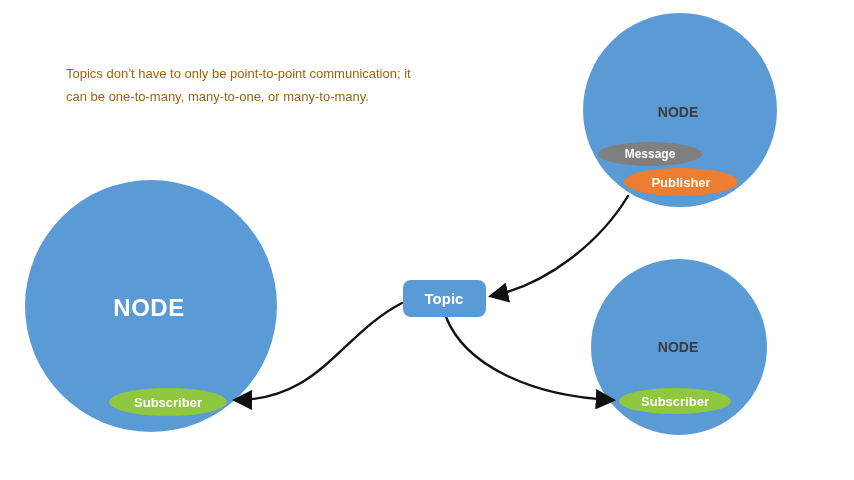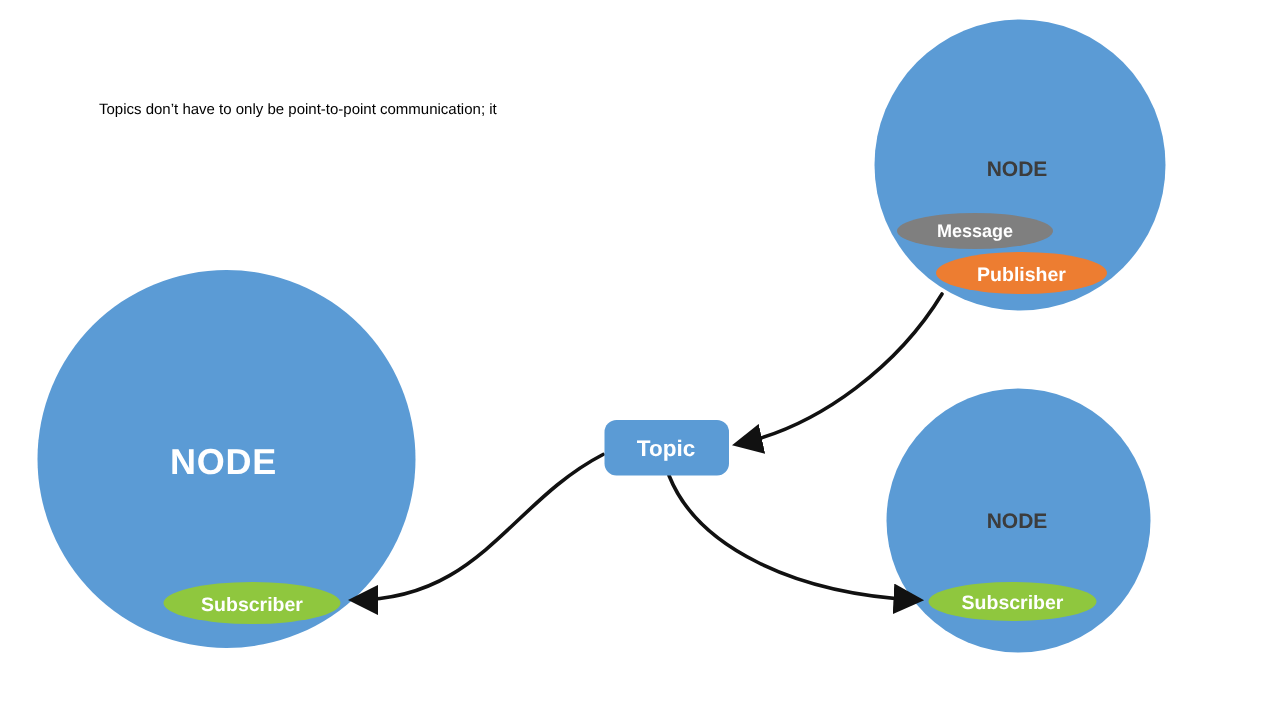--- a/index.html
+++ b/index.html
@@ -12,23 +12,23 @@
     position: relative;
     width: 854px;
     height: 480px;
     background: #ffffff;
     overflow: hidden;
   }
   .caption {
     position: absolute;
     left: 66px;
     top: 62px;
-    font-size: 10px;
+    font-size: 13px;
     line-height: 23px;
-    color: #000000;
+    color: #a16207;
   }
   .caption .cap-line { display: block; white-space: nowrap; }
 
   svg.diagram {
     position: absolute;
     left: 0;
     top: 0;
     width: 854px;
     height: 480px;
   }
@@ -48,20 +48,21 @@
     stroke-linecap: round;
   }
 </style>
 </head>
 <body>
 
 <div class="stage">
 
   <div class="caption">
     <span class="cap-line">Topics don’t have to only be point-to-point communication; it</span>
+    <span class="cap-line">can be one-to-many, many-to-one, or many-to-many.</span>
   </div>
 
   <svg class="diagram" viewBox="0 0 854 480" xmlns="http://www.w3.org/2000/svg">
     <defs>
       <marker id="arrowhead" viewBox="0 0 10 10" refX="8" refY="5" markerWidth="8.5" markerHeight="8.5" orient="auto-start-reverse">
         <path d="M0,0 L10,5 L0,10 Z" fill="#111111"></path>
       </marker>
     </defs>
 
     <circle cx="151" cy="306" r="126" fill="#5B9BD5"></circle>

